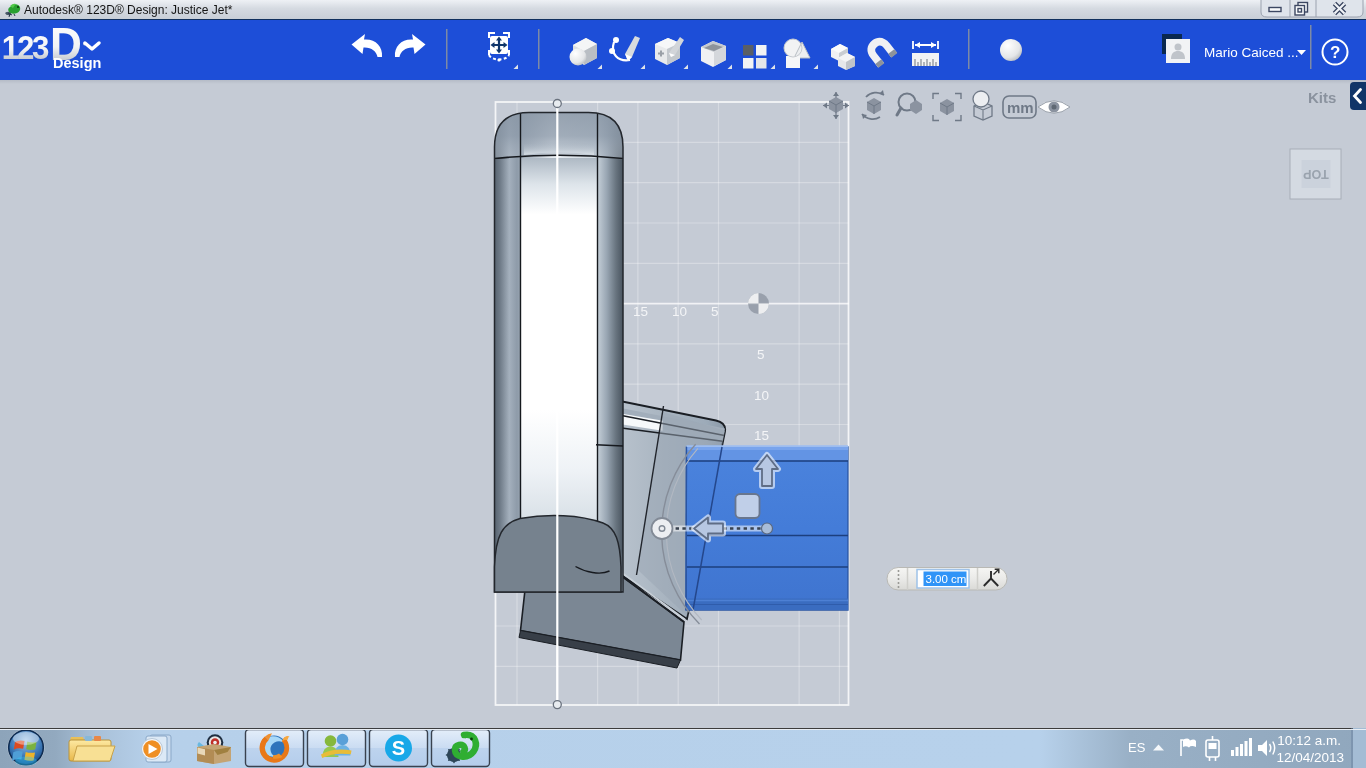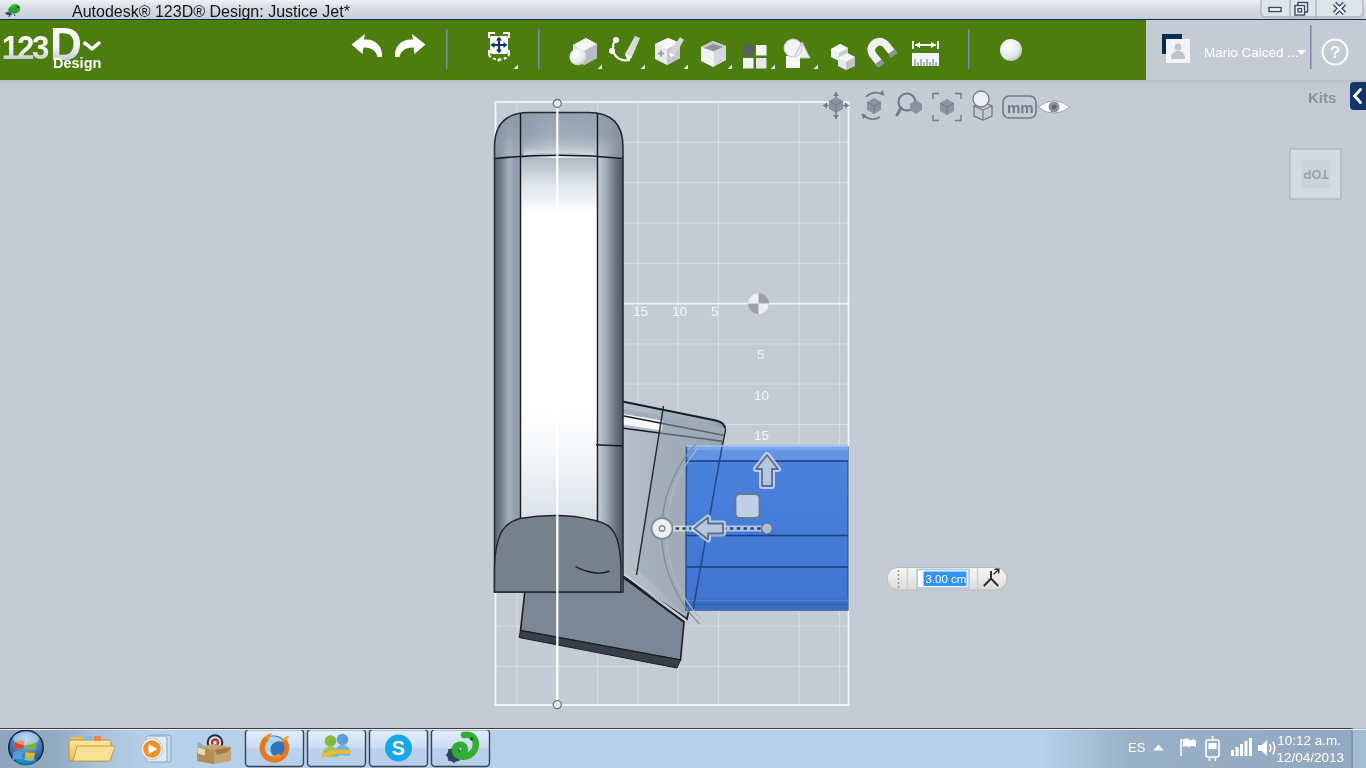--- a/index.html
+++ b/index.html
@@ -1,20 +1,20 @@
 <!DOCTYPE html>
 <html><head>
 <meta charset="utf-8">
 <style>
   html,body{margin:0;padding:0;width:1366px;height:768px;overflow:hidden;
     font-family:"Liberation Sans",sans-serif;background:#c5cbd5;}
   #titlebar{position:absolute;left:0;top:0;width:1366px;height:20px;
     background:linear-gradient(#eef1f5,#d5dae1 45%,#c8ced7);border-bottom:1px solid #10305e;box-sizing:border-box;}
-  #titletext{position:absolute;left:24px;top:3px;font-size:16px;color:#141414;margin-left:48px;}
-  #toolbar{position:absolute;left:0;top:20px;width:1146px;height:60px;background:#4d7c0f;}
+  #titletext{position:absolute;left:24px;top:3px;font-size:12px;color:#141414;}
+  #toolbar{position:absolute;left:0;top:20px;width:1366px;height:60px;background:#1d4ed8;}
   #canvas{position:absolute;left:0;top:80px;width:1366px;height:648px;background:#c5cbd5;}
   #canvas::before{content:"";position:absolute;left:0;top:0;width:100%;height:4px;background:linear-gradient(rgba(40,50,70,0.10),rgba(40,50,70,0));z-index:5;}
   #taskbar{position:absolute;left:0;top:728px;width:1366px;height:40px;
     background:linear-gradient(90deg,#8da4ba 0px,#92a9bf 55px,#a8c0d8 95px,#b6d0ea 150px,#b7d1eb 1040px,#99b0c6 1130px,#90a7bd 1366px);}
   #taskbar::before{content:"";position:absolute;left:0;top:0;width:100%;height:1px;background:#3c3c3c;}
   #taskbar::after{content:"";position:absolute;left:0;top:1px;width:100%;height:1px;background:#e9eef4;}
   .abs{position:absolute;}
 </style>
 </head>
 <body>

